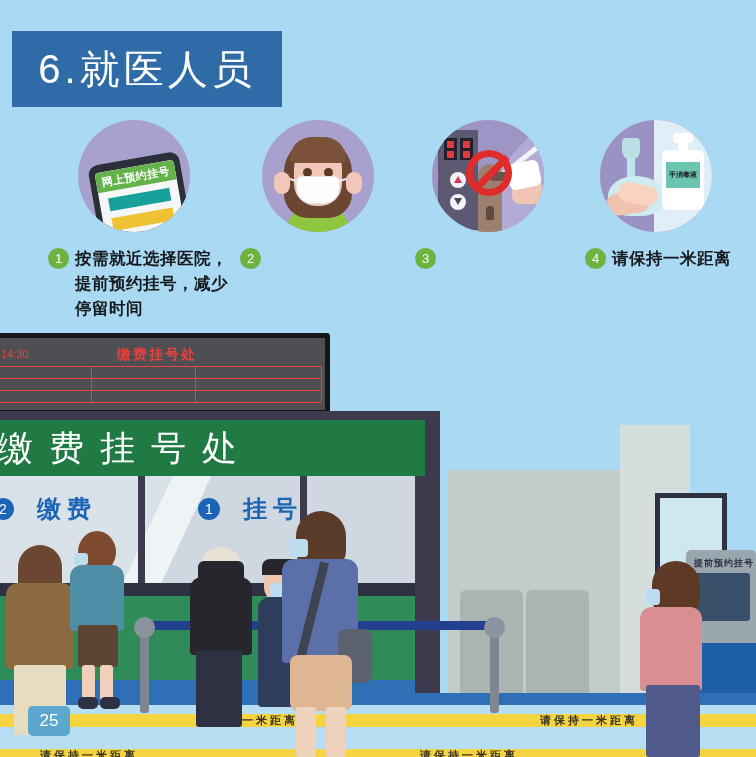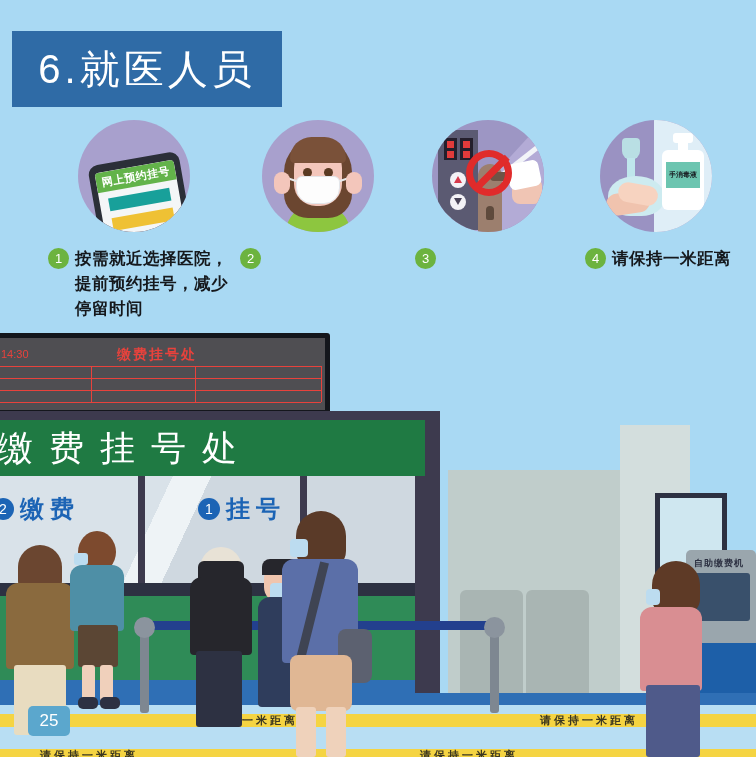--- a/index.html
+++ b/index.html
@@ -151,21 +151,21 @@
   .led-v { width:1px; top:0; bottom:0; }
 
   
   .facade { position:absolute; left:-10px; top:86px; width:450px; height:346px; background:#3d3a4e; }
   .green-sign { position:absolute; left:-10px; top:95px; width:435px; height:56px; background:#1f7a43; display:flex; align-items:center; }
   .green-sign span { color:#fff; font-size:35px; letter-spacing:16px; margin-left:8px; font-weight:500; }
   .counter-glass { position:absolute; left:-10px; top:151px; width:425px; height:120px; background:linear-gradient(115deg,#d9e2e9 0 38%,#eef3f6 38% 46%,#cfd8e0 46% 100%); }
   .win-div { position:absolute; top:151px; width:7px; height:120px; background:#3d3a4e; }
   .win-label { position:absolute; top:168px; display:flex; align-items:center; gap:6px; }
   .win-num { width:22px; height:22px; border-radius:50%; background:#1c64b5; color:#fff; font-size:14px; display:flex; align-items:center; justify-content:center;}
-  .win-txt { color:#1c64b5; font-size:24px; font-weight:bold; letter-spacing:6px; }
+  .win-txt { color:#1c64b5; font-size:24px; font-weight:bold; letter-spacing:6px;margin-left:17px; }
   .counter-green { position:absolute; left:-10px; top:271px; width:425px; height:96px; background:#2f8b57; }
   .counter-rail { position:absolute; left:-10px; top:258px; width:425px; height:14px; background:#2d3142; }
   .counter-base { position:absolute; left:-10px; top:355px; width:425px; height:50px; background:#2f6fb5; }
 
   
   .wall-far { position:absolute; left:448px; top:145px; width:215px; height:287px; background:#c0cdcb; }
   .wall-near { position:absolute; left:620px; top:100px; width:70px; height:332px; background:#d3dedd; }
   .ceiling { position:absolute; left:440px; top:75px; width:316px; height:75px; background:#a9d9f3; }
   .elev-door { position:absolute; top:265px; width:63px; height:167px; background:#a9b5b3; border-radius:6px 6px 0 0; }
   .glass-door { position:absolute; left:655px; top:168px; width:72px; height:264px; background:linear-gradient(160deg,#cfe7f0 0 40%,#ffffff 40% 52%,#bfdfe9 52% 100%); border:5px solid #2d3142; }
@@ -316,21 +316,21 @@
     <div class="ceiling"></div>
     <div class="wall-far"></div>
     <div class="wall-near"></div>
     <div class="elev-door" style="left:460px;"></div>
     <div class="elev-door" style="left:526px;"></div>
     <div class="glass-door"></div>
     <div class="glass-green"></div>
 
     <div class="kiosk2"></div>
     <div class="kiosk"></div>
-    <div class="kiosk-label">自助缴费机</div>
+    <div class="kiosk-label">提前预约挂号</div>
     <div class="kiosk-screen"></div>
     <div class="kiosk-base"></div>
 
     <div class="led-board">
       <div class="led-time">14:30</div>
       <div class="led-title">缴费挂号处</div>
       <div class="led-grid">
         <div class="led-h" style="top:0"></div>
         <div class="led-h" style="top:12px"></div>
         <div class="led-h" style="top:24px"></div>

